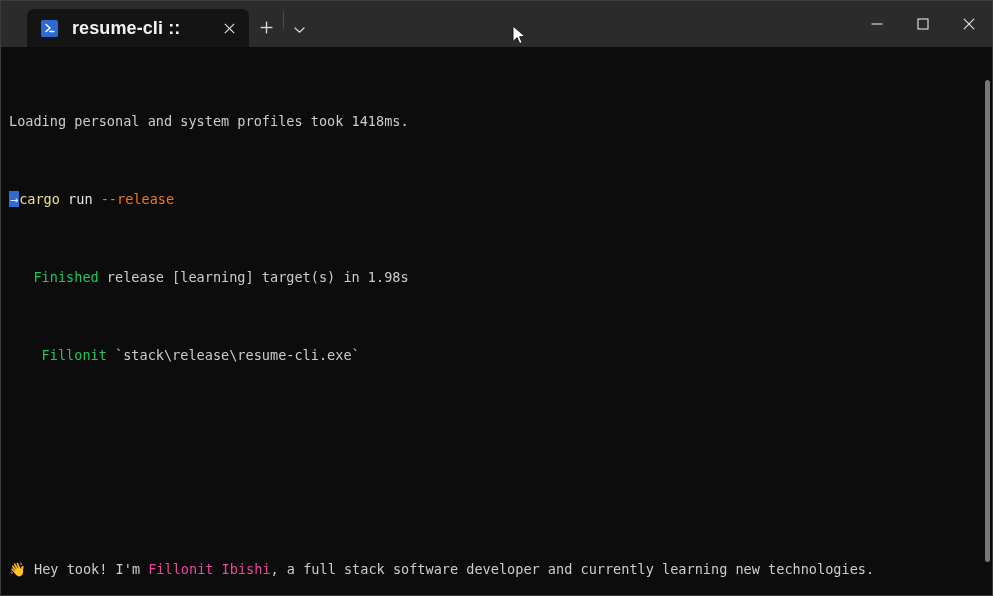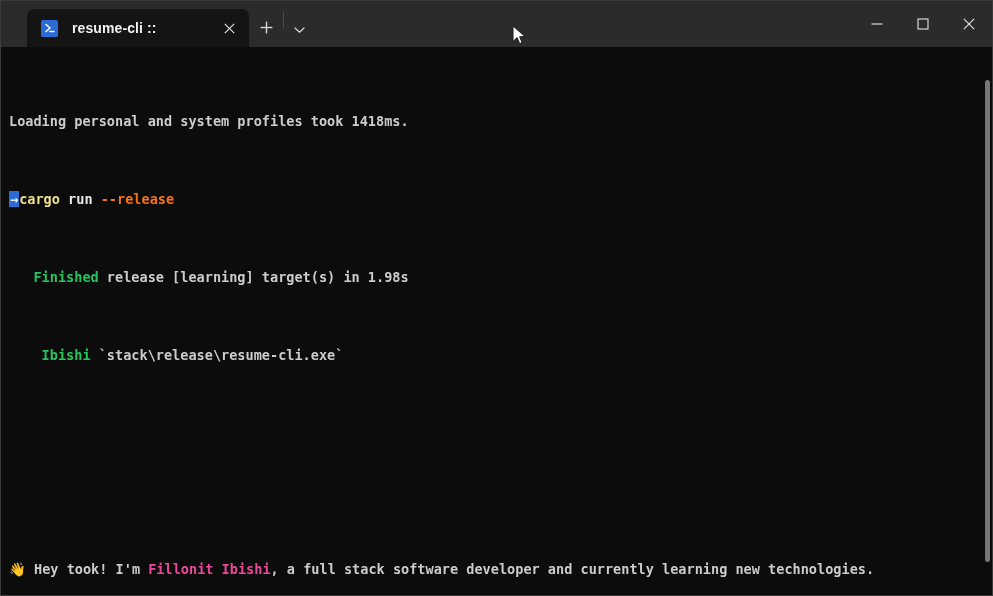--- a/index.html
+++ b/index.html
@@ -61,21 +61,21 @@
     display: flex;
     align-items: center;
     justify-content: center;
     flex: 0 0 auto;
     margin-right: 14px;
   }
   .tab-icon svg { display:block; }
   .tab-title {
     color: #f2f2f2;
     font-family: "Liberation Sans", sans-serif;
-    font-size: 14px;
+    font-size: 18px;
     font-weight: 600;
     letter-spacing: 0.1px;
     white-space: nowrap;
     flex: 1 1 auto;
   }
   .tab-close {
     width: 28px;
     height: 28px;
     display: flex;
     align-items: center;
@@ -117,21 +117,20 @@
     justify-content: center;
   }
   .wc svg { display: block; }
 
   
   .term-wrap {
     flex: 1 1 auto;
     position: relative;
     background: #0c0c0c;
     overflow: hidden;
-    font-weight: bold;
   }
   .term {
     position: absolute;
     left: 0; top: 0; right: 0; bottom: 0;
     padding: 7px 0 0 8px;
     box-sizing: border-box;
     font-family: "DejaVu Sans Mono", monospace;
     font-size: 13.55px;
     line-height: 19.45px;
     color: #cccccc;
@@ -254,21 +253,21 @@
 
   <div class="term-wrap">
     <div class="term">
 
       <div class="line"><span class="c-default">Loading personal and system profiles took 1418ms.</span></div>
 
       <div class="line"><span class="prompt-arrow">→</span><span class="c-gold">cargo</span><span class="c-white"> run</span><span class="c-dim"> --release</span></div>
 
       <div class="line"><span class="c-green">   Finished</span><span class="c-default"> release [learning] target(s) in 1.98s</span></div>
 
-      <div class="line"><span class="c-green">    Ibishi</span><span class="c-default"> `stack\release\resume-cli.exe`</span></div>
+      <div class="line"><span class="c-green">    Fillonit</span><span class="c-default"> `stack\release\resume-cli.exe`</span></div>
 
       <div class="blank"></div>
       <div class="blank"></div>
 
       <div class="line"><span class="c-emoji">👋</span><span class="c-default"> Hey took! I'm </span><span class="c-red">Fillonit Ibishi</span><span class="c-default">, a full stack software developer and currently learning new technologies.</span></div>
 
       
 
       
 

